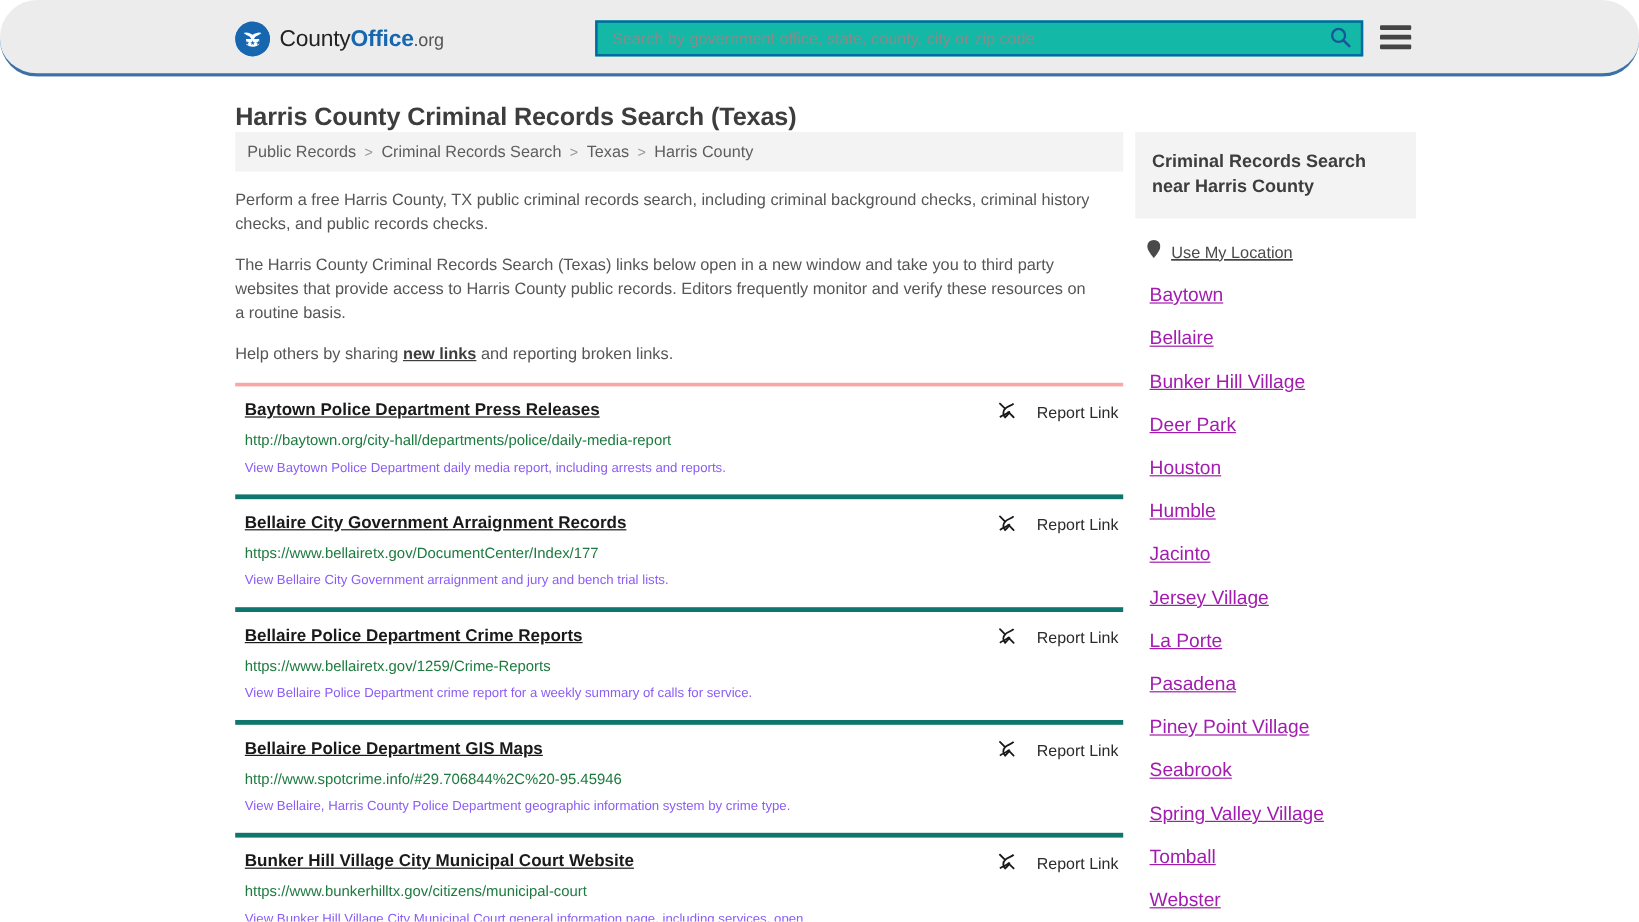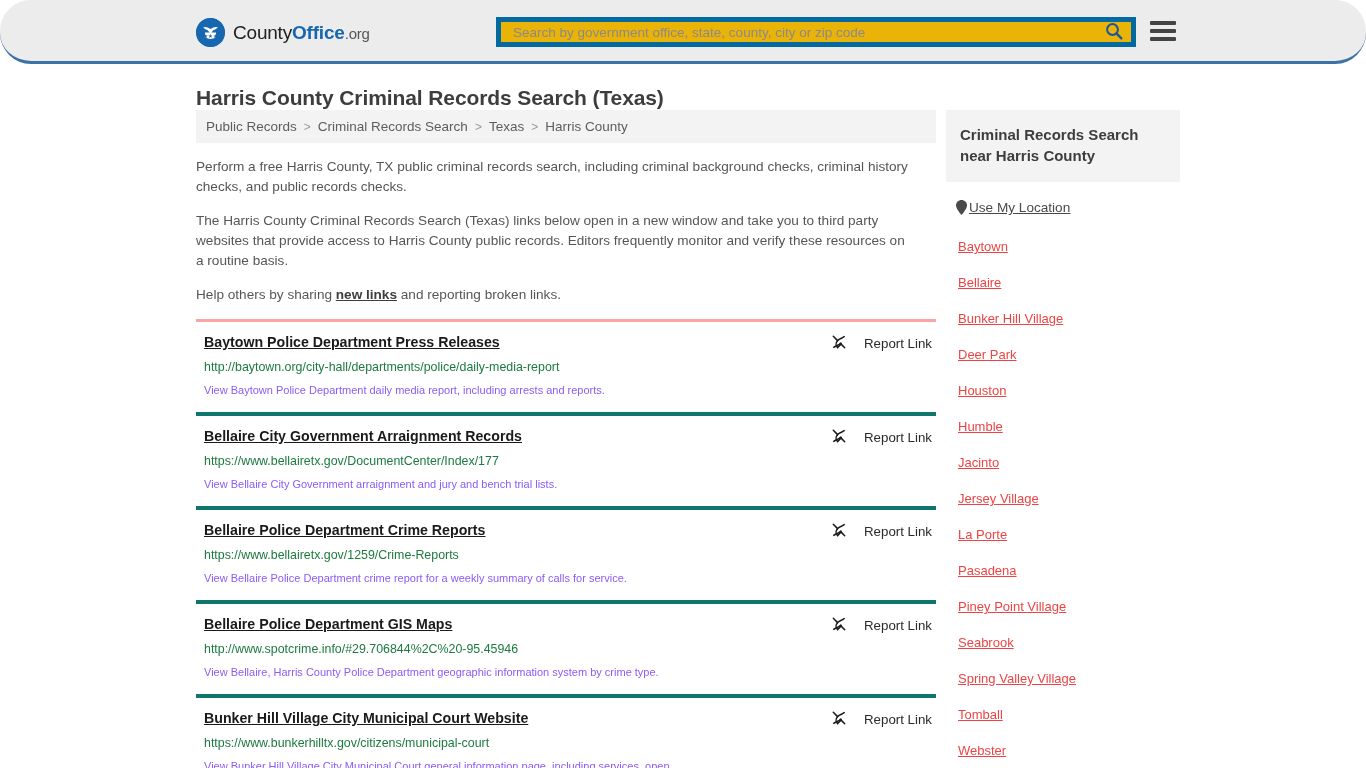--- a/index.html
+++ b/index.html
@@ -47,22 +47,22 @@
   }
   .logo-text .bold { font-weight: bold; color: #1667b0; }
   .logo-text .org { color: #555; font-size: 15px; }
 
   .search-wrap {
     position: absolute;
     left: 496px;
     top: 17px;
     width: 640px;
     height: 30px;
-    background: #eab308;
-    border: 5px solid #0369a1;
+    background: #14b8a6;
+    border: 2px solid #0369a1;
     display: flex;
     align-items: center;
   }
   .search-input {
     flex: 1;
     height: 100%;
     border: none;
     outline: none;
     background: transparent;
     font-family: "Liberation Sans", sans-serif;
@@ -202,39 +202,39 @@
   }
   .side-box h2 {
     font-size: 15px;
     font-weight: bold;
     color: #3d3d3d;
     line-height: 21px;
   }
   .side-list { padding-top: 18px; }
   .side-locate {
     display: flex;
-    align-items: flex-start;
-    gap: 2px;
+    align-items: center;
+    gap: 9px;
     padding: 0 0 0 10px;
     margin-bottom: 18px;
     text-decoration: underline;
   }
   .side-locate a {
     font-size: 13.6px;
     color: #4a4a4a;
     text-decoration: underline;
     cursor: pointer;
   }
   .side-item {
     padding: 0 0 0 12px;
     margin-bottom: 18px;
   }
   .side-item a {
-    font-size: 13px;
-    color: #ef4444;
+    font-size: 16px;
+    color: #a21caf;
     text-decoration: underline;
     cursor: pointer;
   }
 </style>
 </head>
 <body>
 
 <div class="site-header">
 
   <div class="logo-wrap">

